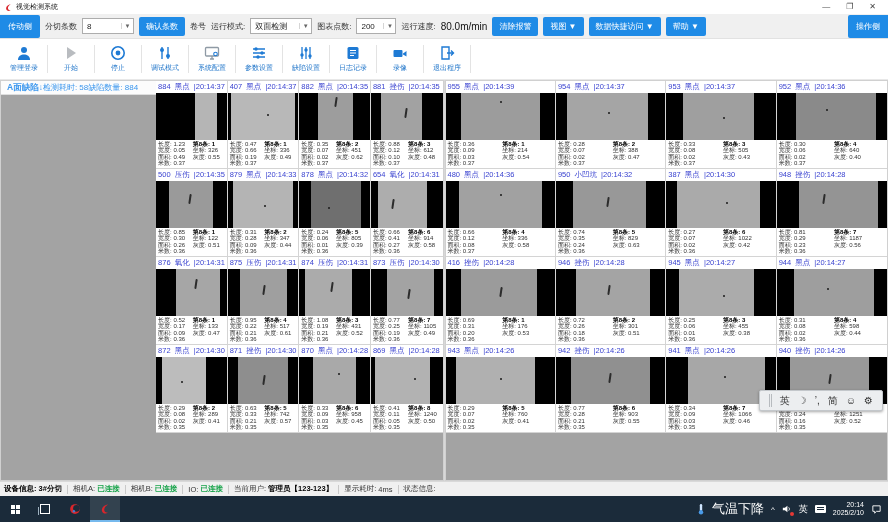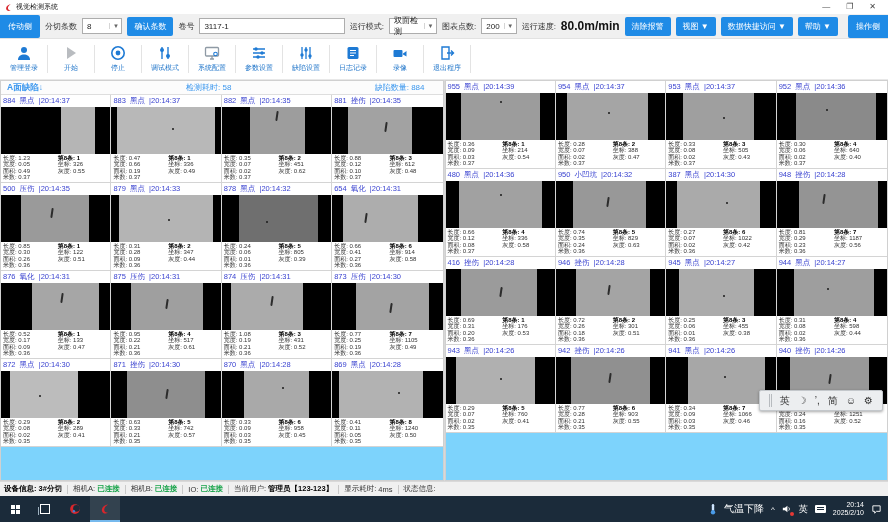--- a/index.html
+++ b/index.html
@@ -16,42 +16,42 @@
 
   
   .toolbar1 { height:25px; background:#f0f0f0; border-bottom:1px solid #e2e2e2; display:flex; align-items:center; gap:5px; padding:0 0 0 0; flex:0 0 auto; font-size:8px; color:#333; }
   .bluebtn { background:#1f8be6; color:#fff; font-size:8px; border:none; border-radius:2px; padding:4px 7px; white-space:nowrap; }
   .sidebtn { border-radius:0 2px 2px 0; padding:6px 8px; }
   .lbl { white-space:nowrap; font-size:8px; color:#333; }
   .combo { background:#fff; border:1px solid #adadad; height:16px; display:flex; align-items:center; font-size:8px; color:#222; }
   .combo .val { padding:0 4px; flex:1; }
   .combo .arr { width:12px; border-left:1px solid #d5d5d5; color:#666; font-size:6px; text-align:center; }
   .txtinput { background:#fff; border:1px solid #adadad; height:16px; font-size:8px; padding:0 4px; color:#222; }
-  .speedval { font-weight:bold; color:#111; font-size:12px;text-align:right; }
+  .speedval { font-weight:normal; color:#111; font-size:10px;text-align:right; }
   .tb-spacer { flex:1; }
 
   
   .ribbon { height:41px; background:#fff; border-bottom:1px solid #e8e8e8; display:flex; align-items:stretch; padding-left:2px; flex:0 0 auto; }
   .rbtn { width:44px; display:flex; flex-direction:column; align-items:center; justify-content:center; gap:2px; }
   .rbtn .rlabel { font-size:7px; color:#1e74c9; white-space:nowrap; }
   .rsep { width:1px; background:#e3e3e3; margin:6px 1px; }
   .ricon { width:16px; height:16px; display:block; }
 
   
   .maintabs { height:17px; background:#f0f0f0; display:flex; align-items:flex-end; padding-left:2px; border-bottom:1px solid #bcbcbc; flex:0 0 auto; }
   .mtab { font-size:8px; color:#333; padding:3px 7px; border:1px solid #bcbcbc; border-bottom:none; background:#ececec; margin-right:1px; white-space:nowrap; }
   .mtab.active { background:#fff; position:relative; top:1px; padding-bottom:4px; }
 
   
   .content { flex:1; display:flex; flex-direction:column; background:#f0f0f0; min-height:0; }
   .subtabs { height:17px; display:flex; align-items:flex-end; padding-left:14px; border-bottom:1px solid #c4c4c4; flex:0 0 auto; }
   .stab { font-size:8px; color:#333; padding:3px 14px; border:1px solid #c4c4c4; border-bottom:none; background:#ececec; margin-right:2px; white-space:nowrap; }
   .stab.active { background:#fff; position:relative; top:1px; padding-bottom:4px; }
   .panels { flex:1; display:flex; min-height:0; background:#d8d8d8; gap:1px; }
-  .panel { flex:1; background:#7dd3fc; display:flex; flex-direction:column; min-width:0; border:1px solid #d0d0d0; }
+  .panel { flex:1; background:#a3a3a3; display:flex; flex-direction:row; min-width:0; border:1px solid #d0d0d0; }
   .panel-hd { height:14px; display:flex; align-items:center; padding:0 18px 0 6px; border-bottom:1px solid #dedede; background:#fcfcfc; flex:0 0 auto; }
   .panel-title { font-size:8.5px; color:#3b97ee; font-weight:bold; }
   .panel-time { margin-left:auto; margin-right:auto; font-size:8px; color:#3b97ee; }
   .panel-count { font-size:8px; color:#3b97ee; }
   .grid { flex:1; display:grid; grid-template-columns:repeat(4,1fr); grid-auto-rows:88px; overflow:hidden; }
 
   
   .cell { border-right:1px solid #d4d4d4; border-bottom:1px solid #d4d4d4; display:flex; flex-direction:column; overflow:hidden; background:#fff;justify-content:flex-end; }
   .cell:nth-child(4n) { border-right:none; }
   .cell-hd { height:12px; font-size:7.5px; color:#3a43d0; padding:1px 2px 0 2px; white-space:nowrap; overflow:hidden; flex:0 0 auto; }
@@ -76,21 +76,21 @@
   
   .taskbar { height:26px; background:#1b2b3a; display:flex; align-items:stretch; flex:0 0 auto; }
   .tbicon { width:30px; display:flex; align-items:center; justify-content:center; }
   .tbicon.active { background:#33424f; box-shadow:inset 0 -2px 0 #76b9ed; }
   .startgrid { display:grid; grid-template-columns:4px 4px; grid-template-rows:4px 4px; gap:1px; }
   .startgrid i { background:#fff; display:block; }
   .taskview { width:10px; height:10px; border:1px solid #fff; position:relative; }
   .taskview::before { content:""; position:absolute; left:-3px; top:2px; width:10px; height:8px; border-left:1px solid #9fb2c0; }
   .redapp { width:12px; height:12px; }
   .tray { margin-left:auto; display:flex; align-items:center; gap:7px; padding-right:6px; color:#fff; font-size:7px; }
-  .traytxt { color:#fff; font-size:10px; }
+  .traytxt { color:#fff; font-size:13px; }
   .chev { font-size:8px; color:#fff; }
   .clockblock { text-align:right; font-size:7px; line-height:8px; color:#fff; }
   .kbicon { width:11px; height:8px; background:#fff; border-radius:1px; position:relative; }
   .kbicon::before { content:""; position:absolute; left:2px; top:2px; width:7px; height:1px; background:#1b2b3a; box-shadow:0 2px 0 #1b2b3a; }
   .badge { position:absolute; right:-2px; bottom:-1px; width:4px; height:4px; background:#e53935; border-radius:50%; }
   .volwrap { position:relative; }
 
   
   .imebar { position:absolute; right:5px; top:390px; height:21px; background:#eceef0; border:1px solid #c3c7cb; border-radius:2px; box-shadow:0 1px 3px rgba(0,0,0,.35); display:flex; align-items:center; gap:8px; padding:0 9px; font-size:10px; color:#333; z-index:5; }
   .imebar .grip { width:3px; height:13px; border-left:1px solid #b7bbbf; border-right:1px solid #b7bbbf; }
@@ -114,21 +114,20 @@
 
   <div class="toolbar1">
     <button class="bluebtn sidebtn">传动侧</button>
     <span class="lbl">分切条数</span>
     <div class="combo" style="width:52px">
       <span class="val">8</span>
       <span class="arr">▼</span>
     </div>
     <button class="bluebtn">确认条数</button>
     <span class="lbl">卷号</span>
-    <input class="txtinput" style="width: 186px;" value="3117-1">
     <span class="lbl">运行模式:</span>
     <div class="combo" style="width:62px">
       <span class="val">双面检测</span>
       <span class="arr">▼</span>
     </div>
     <span class="lbl">图表点数:</span>
     <div class="combo" style="width:40px">
       <span class="val">200</span>
       <span class="arr">▼</span>
     </div>
@@ -260,21 +259,21 @@
       <div class="colr">
         <div class="strip">第8条: 1</div>
         <div>坐标: 326</div>
         <div>灰度: 0.55</div>
       </div>
     </div>
   </div>
 
   <div class="cell">
     <div class="cell-hd">
-      <span class="cid">883</span>
+      <span class="cid">407</span>
       <span class="ctype">黑点</span>
       <span class="ctime">|20:14:37</span>
     </div>
     <div class="cimg">
       <div class="band" style="left: 5%; right: 5%; background: rgb(184, 184, 184);"></div>
       <div class="mark dot" style="left: 55%; top: 45%;"></div>
     </div>
     <div class="cinfo">
       <div class="col">
         <div><span>长度:</span> <span>0.47</span></div>

